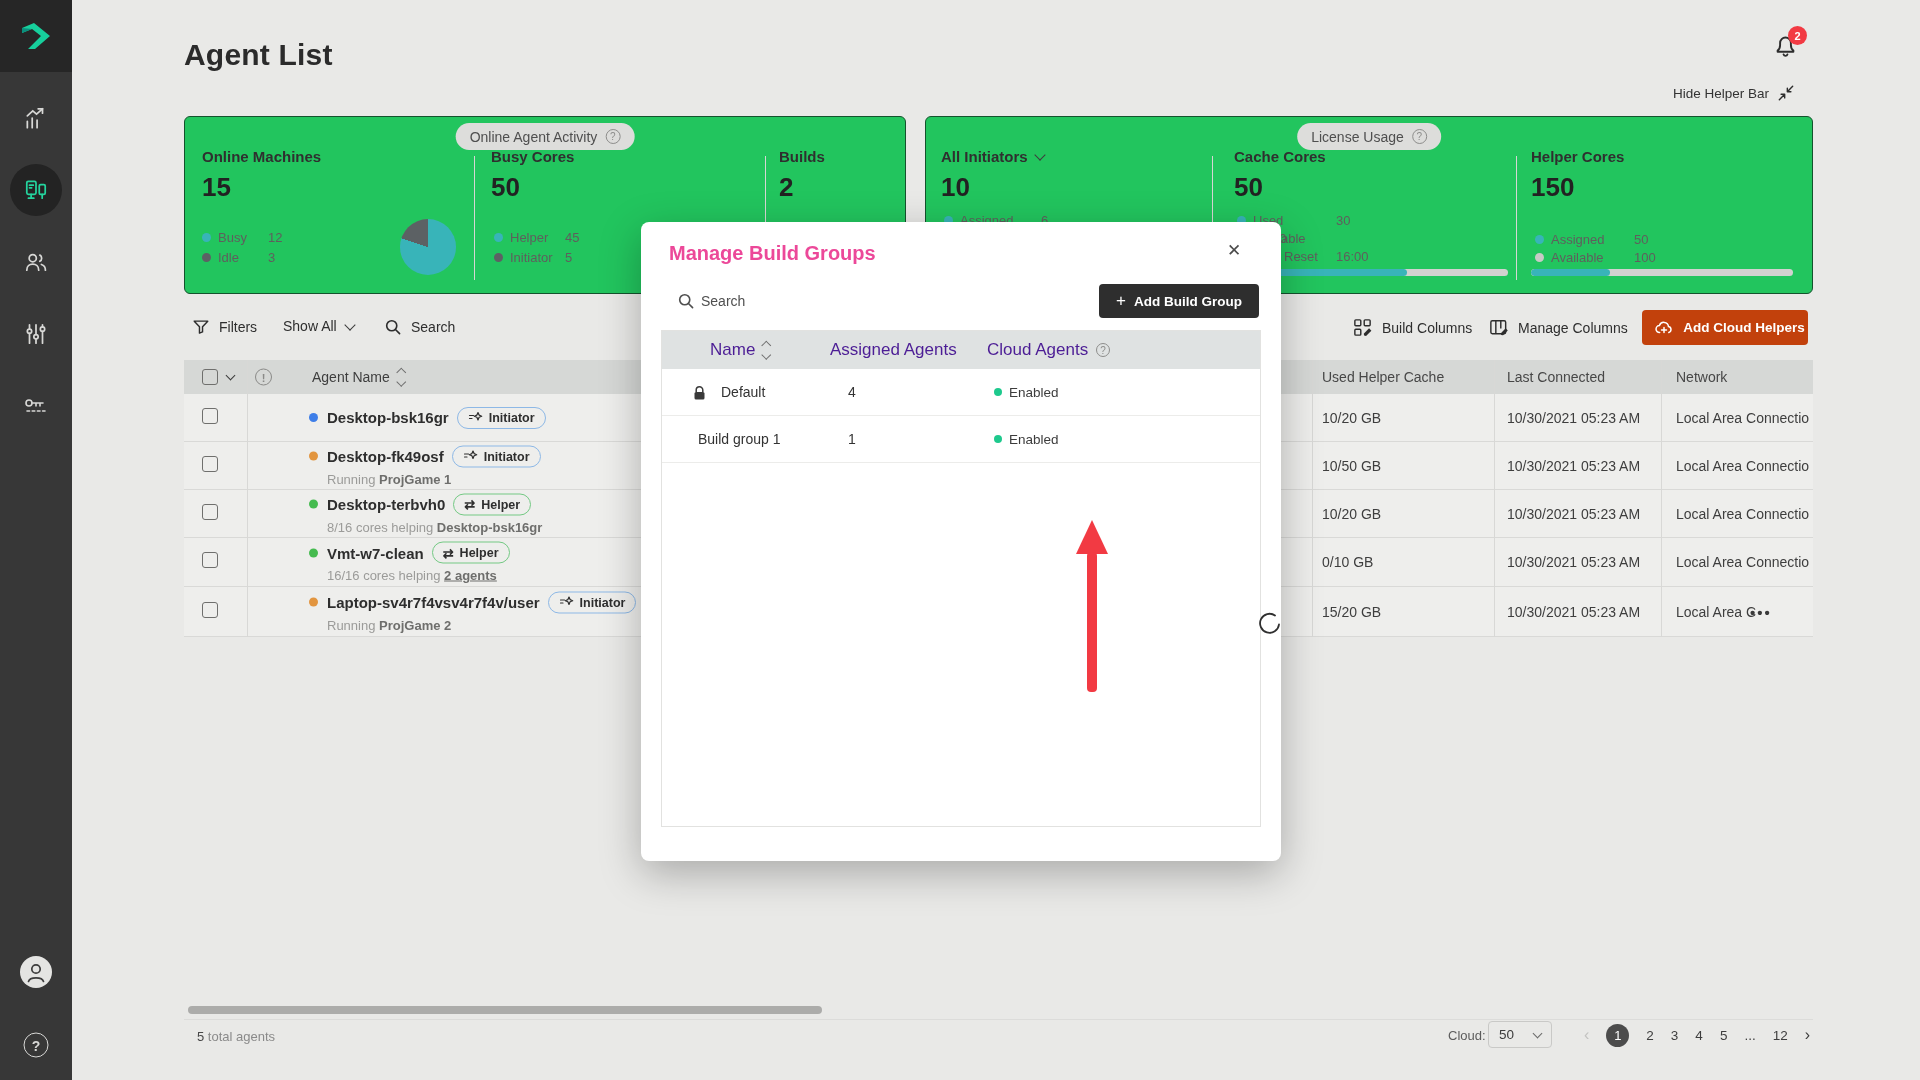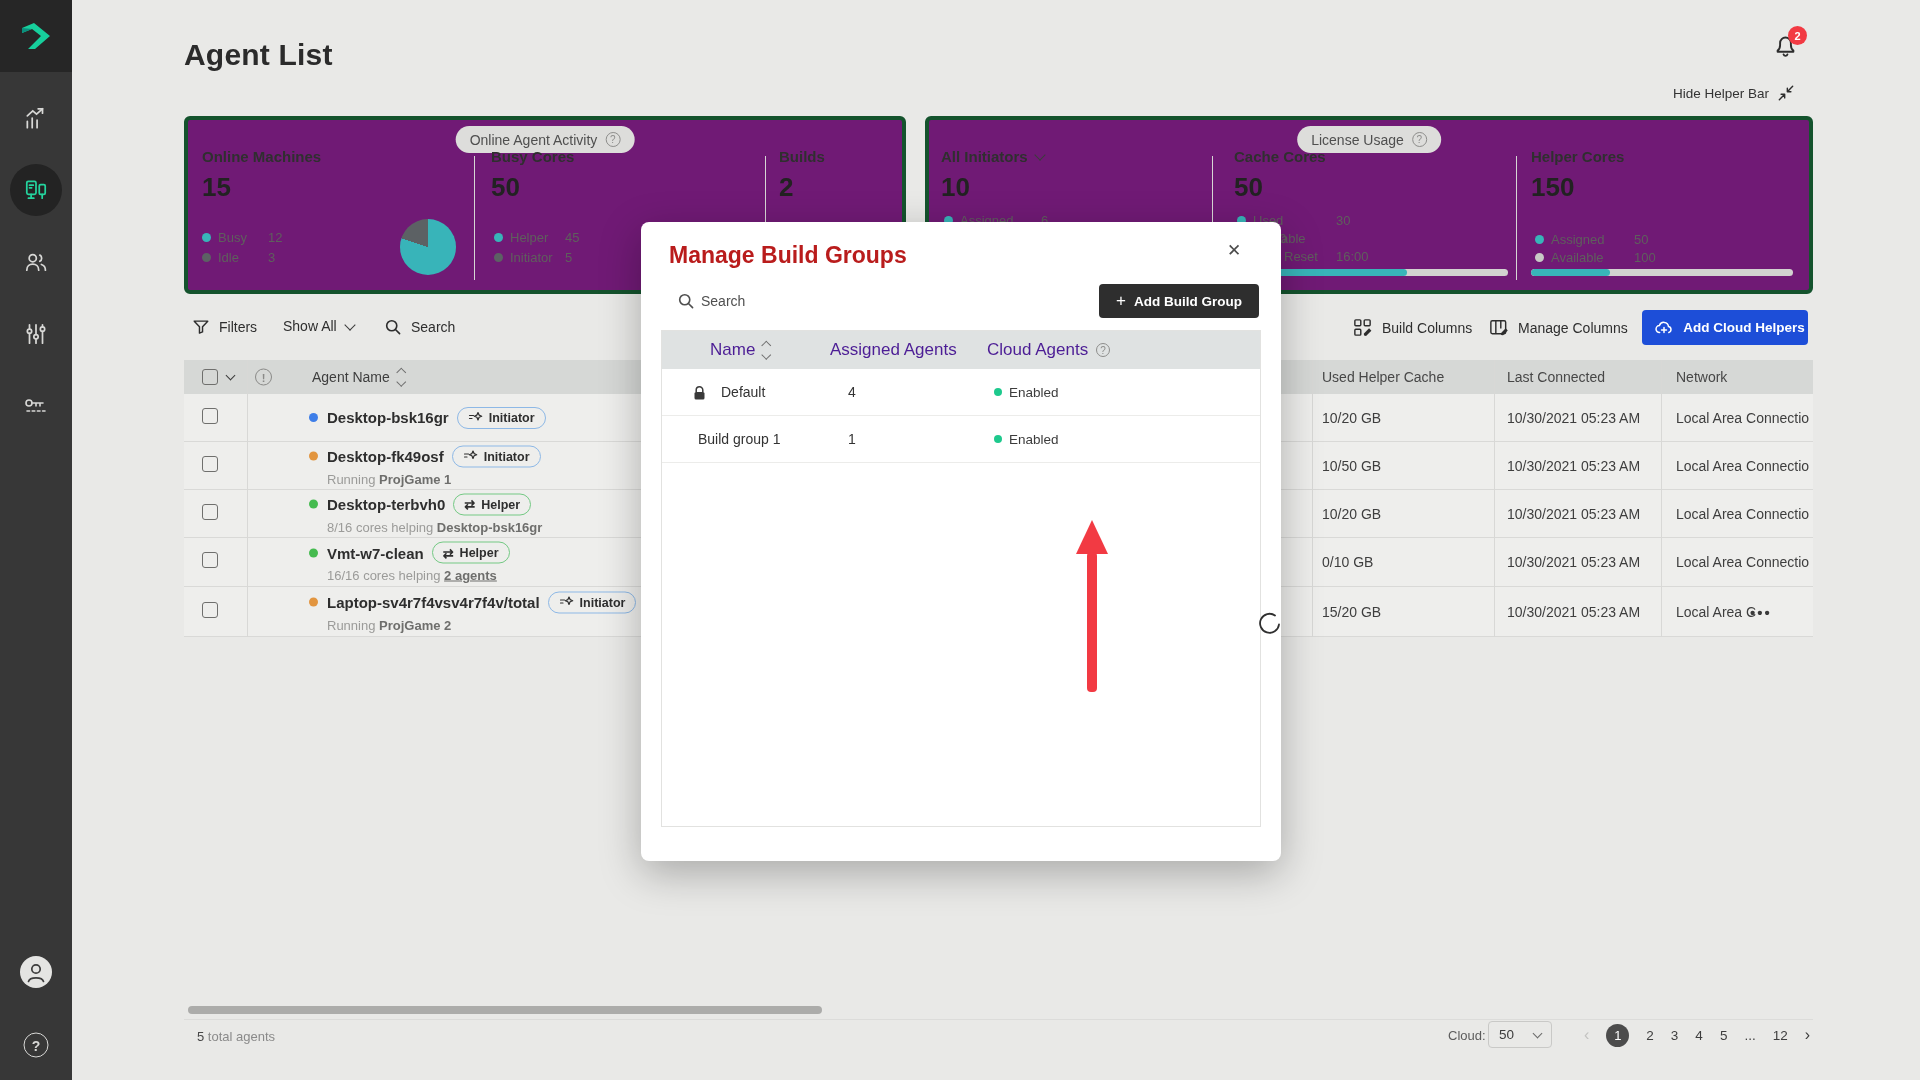--- a/index.html
+++ b/index.html
@@ -15,21 +15,21 @@
 .helpcircle{width:25px;height:25px;border:1.7px solid #d8d8d6;border-radius:50%;color:#d8d8d6;font-size:14px;font-weight:700;display:flex;align-items:center;justify-content:center}
 .helpcircle::before{content:"?"}
 
 
 .pagetitle{position:absolute;left:184px;top:38px;font-size:30px;font-weight:700;color:#2b2b2b;letter-spacing:.2px}
 .bellwrap{position:absolute;left:1772px;top:32px;width:34px;height:34px;cursor:pointer}
 .bellbadge{position:absolute;left:16px;top:-6px;min-width:19px;height:19px;border-radius:10px;color:#fff;font-size:11px;font-weight:700;display:flex;align-items:center;justify-content:center}
 .hidebar{position:absolute;top:85px;left:1673px;display:flex;align-items:center;gap:9px;font-size:13.5px;color:#333;cursor:pointer}
 
 
-.card{position:absolute;background:#701a75;border:4px solid #14532d;border-radius:6px}
+.card{position:absolute;background:#22c55e;border:1px solid #14532d;border-radius:6px}
 .cardtab{position:absolute;top:6px;left:50%;transform:translateX(-50%);height:27px;background:#dddddb;border-radius:14px;display:flex;align-items:center;gap:8px;padding:0 14px;font-size:14px;color:#4f4f4f;white-space:nowrap}
 .qicon{width:15px;height:15px;border:1.3px solid #8d8d8b;border-radius:50%;display:inline-flex;align-items:center;justify-content:center;font-size:10px;color:#8d8d8b;flex:0 0 auto}
 .qicon::before{content:"?"}
 .statlabel{position:absolute;font-size:15px;font-weight:600;color:#2f2f2f;white-space:nowrap;display:flex;align-items:center;gap:8px}
 .statvalue{position:absolute;font-size:26px;font-weight:700;color:#222}
 .lgl,.lgv{position:absolute;font-size:13px;color:#5f5f5d;white-space:nowrap}
 .dot{position:absolute;border-radius:50%;width:9px;height:9px}
 .vline{position:absolute;width:1px;background:#d6d6d4}
 .pie{position:absolute;border-radius:50%}
 .bar{position:absolute;height:7px;border-radius:3.5px;background:#d2d2d0;overflow:hidden}
@@ -79,21 +79,21 @@
 .pgwrap{position:absolute;left:1584px;top:1022px;height:26px;display:flex;align-items:center;gap:17px;font-size:13.5px;color:#3e3e3e}
 .pgchev{font-size:16px;cursor:pointer}
 .pgprev::before{content:"‹"}
 .pgnext::before{content:"›"}
 .pgprev{color:#c3c3c1}
 .pgnum{cursor:pointer}
 .pgactive{width:23px;height:23px;border-radius:50%;background:#4c4c4c;color:#fff;display:flex;align-items:center;justify-content:center;font-size:13px;cursor:pointer}
 
 
 .modal{position:absolute;left:641px;top:222px;width:640px;height:639px;background:#fff;border-radius:8px;box-shadow:0 12px 42px rgba(0,0,0,.28);z-index:50}
-.mtitle{position:absolute;left:28px;top:20px;font-size:23px;font-weight:700;color:#b91c1c}
+.mtitle{position:absolute;left:28px;top:20px;font-size:20px;font-weight:700;color:#ec4899}
 .mclose{position:absolute;left:586px;top:18px;font-size:17px;color:#4c4c4c;cursor:pointer}
 .mclose::before{content:"✕"}
 .msearch{position:absolute;left:60px;top:64px;width:220px;height:30px;border:none;outline:none;font-size:14px;color:#4f4f4f;background:transparent;font-family:"Liberation Sans",sans-serif}
 .msearch::placeholder{color:#4f4f4f;opacity:1}
 .btn-dark{position:absolute;left:458px;top:62px;width:160px;height:34px;background:#2e2e2e;border-radius:4px;color:#fff;font-size:13.5px;font-weight:600;display:flex;align-items:center;justify-content:center;gap:8px;cursor:pointer}
 .plus::before{content:"+";font-size:17px;font-weight:400}
 .mtable{position:absolute;left:20px;top:108px;width:600px;height:497px;border:1px solid #e2e2e0;background:#fff}
 .mthead{position:absolute;left:0;top:0;right:0;height:38px;background:#dfe2e2}
 .mthead .hcell{font-size:17px;color:#4c1d95}
 .mrow{position:absolute;left:0;right:0;height:47px;border-bottom:1px solid #ececea}
@@ -290,21 +290,21 @@
   <span>Build Columns</span>
 </div>
 <div class="tool" style="left:1488px;top:317px">
   <svg width="21" height="21" viewBox="0 0 22 22" fill="none" stroke="#2d2d2d" stroke-width="1.5" stroke-linejoin="round">
     <rect x="3" y="4" width="15.5" height="13.5" rx="1.5"></rect>
       <path d="M8.2 4 v13.5 M13.4 4 v8"></path>
     <path d="M13.8 18.8 l-.3 -1.9 5 -5 2.2 2.2 -5 5 Z" fill="#2d2d2d" stroke="none"></path>
   </svg>
   <span>Manage Columns</span>
 </div>
-<div class="btn-purple" style="background-color: #1d4ed8; padding-left: 9px;">
+<div class="btn-purple" style="background-color: #c2410c; padding-left: 9px;">
   <svg width="20" height="20" viewBox="0 0 24 24" fill="none" stroke="#fff" stroke-width="1.8" stroke-linecap="round">
     <path d="M6.8 17.5 a4.2 4.2 0 0 1 -.3 -8.4 a5.6 5.6 0 0 1 10.9 1.2 a3.6 3.6 0 0 1 .4 7"></path>
     <path d="M12 11.5 v6 M9 14.5 h6"></path>
   </svg>
   <span>Add Cloud Helpers</span>
 </div>
 
 <div class="thead">
   <span class="hcell" style="left:18px">
       <span class="cb"></span>
@@ -400,21 +400,21 @@
   <span class="cell" style="left:1138px">0/10 GB</span>
   <span class="cell" style="left:1323px">10/30/2021 05:23 AM</span>
   <span class="cell netcell" style="left:1492px">Local Area Connection</span>
 </div>
 
 <div class="trow" style="top:587px;height:50px">
   <span class="cbw"><span class="cb"></span></span>
   <div class="ablock">
     <div class="aline">
       <span class="sdot" style="background-color: rgb(226, 149, 63);"></span>
-      <span class="aname">Laptop-sv4r7f4vsv4r7f4v/total</span>
+      <span class="aname">Laptop-sv4r7f4vsv4r7f4v/user</span>
       <span class="badge initiator">
         <svg class="bicon" width="15" height="13" viewBox="0 0 15 13" fill="none" stroke="#2e2e2e" stroke-width="1.2" stroke-linecap="round">
             <path d="M1.5 4.5 h4 M1.5 7.5 h2.5"></path>
             <path d="M10 1.5 l1.1 2.6 2.6 1.1 -2.6 1.1 -1.1 2.6 -1.1 -2.6 -2.6 -1.1 2.6 -1.1 Z" stroke-linejoin="round"></path>
           </svg>
         <span>Initiator</span>
       </span>
       <span class="badge helper" style="width:58px">
         <span class="bicon">⇄</span>
       </span>

